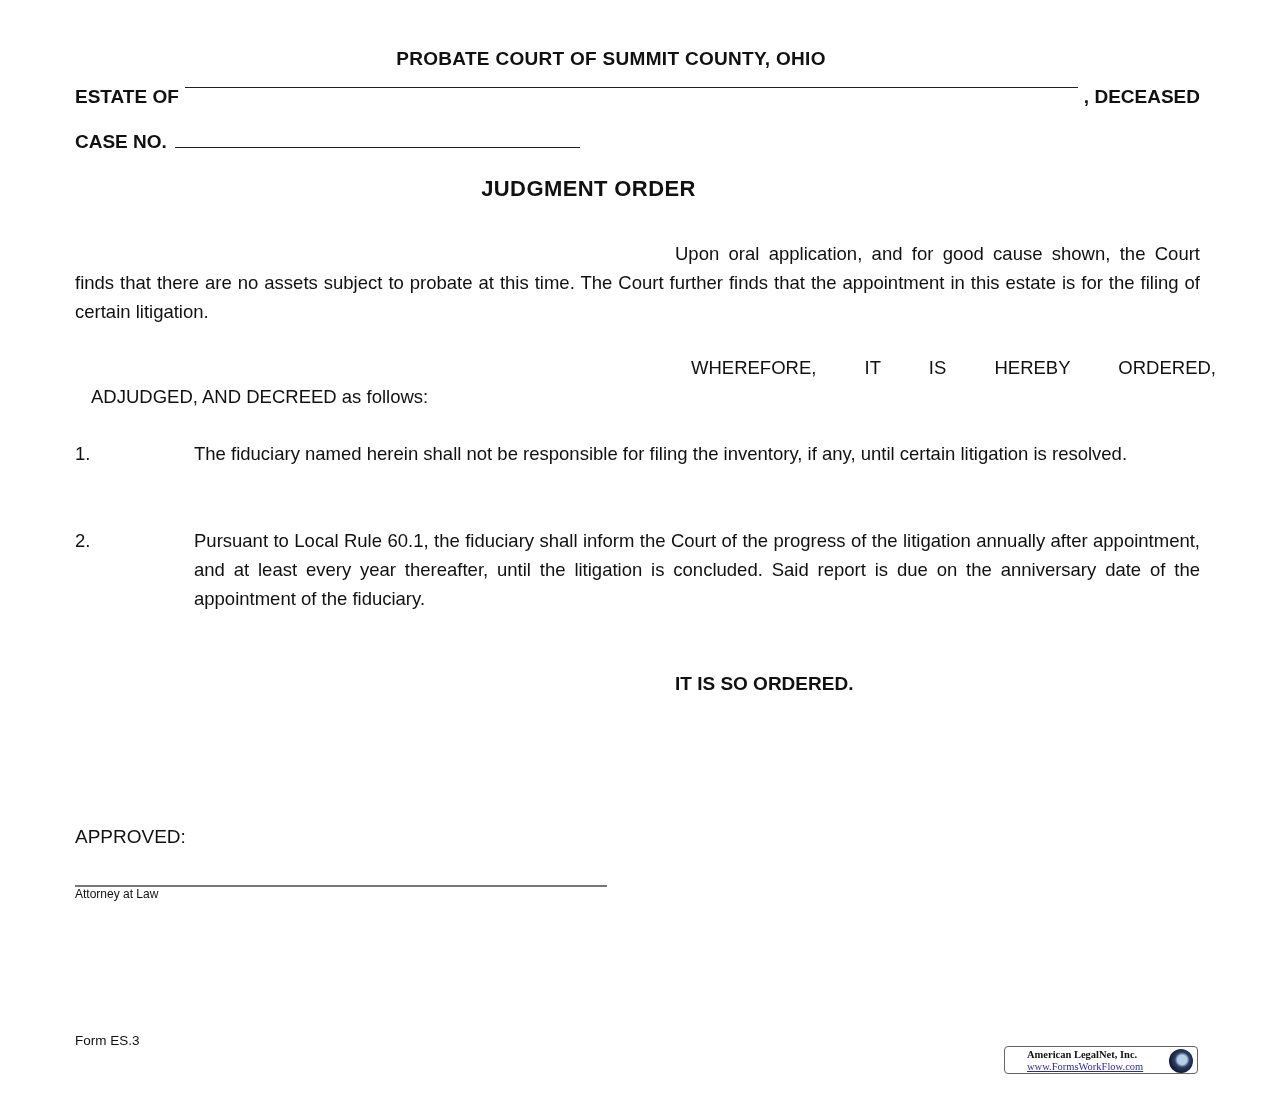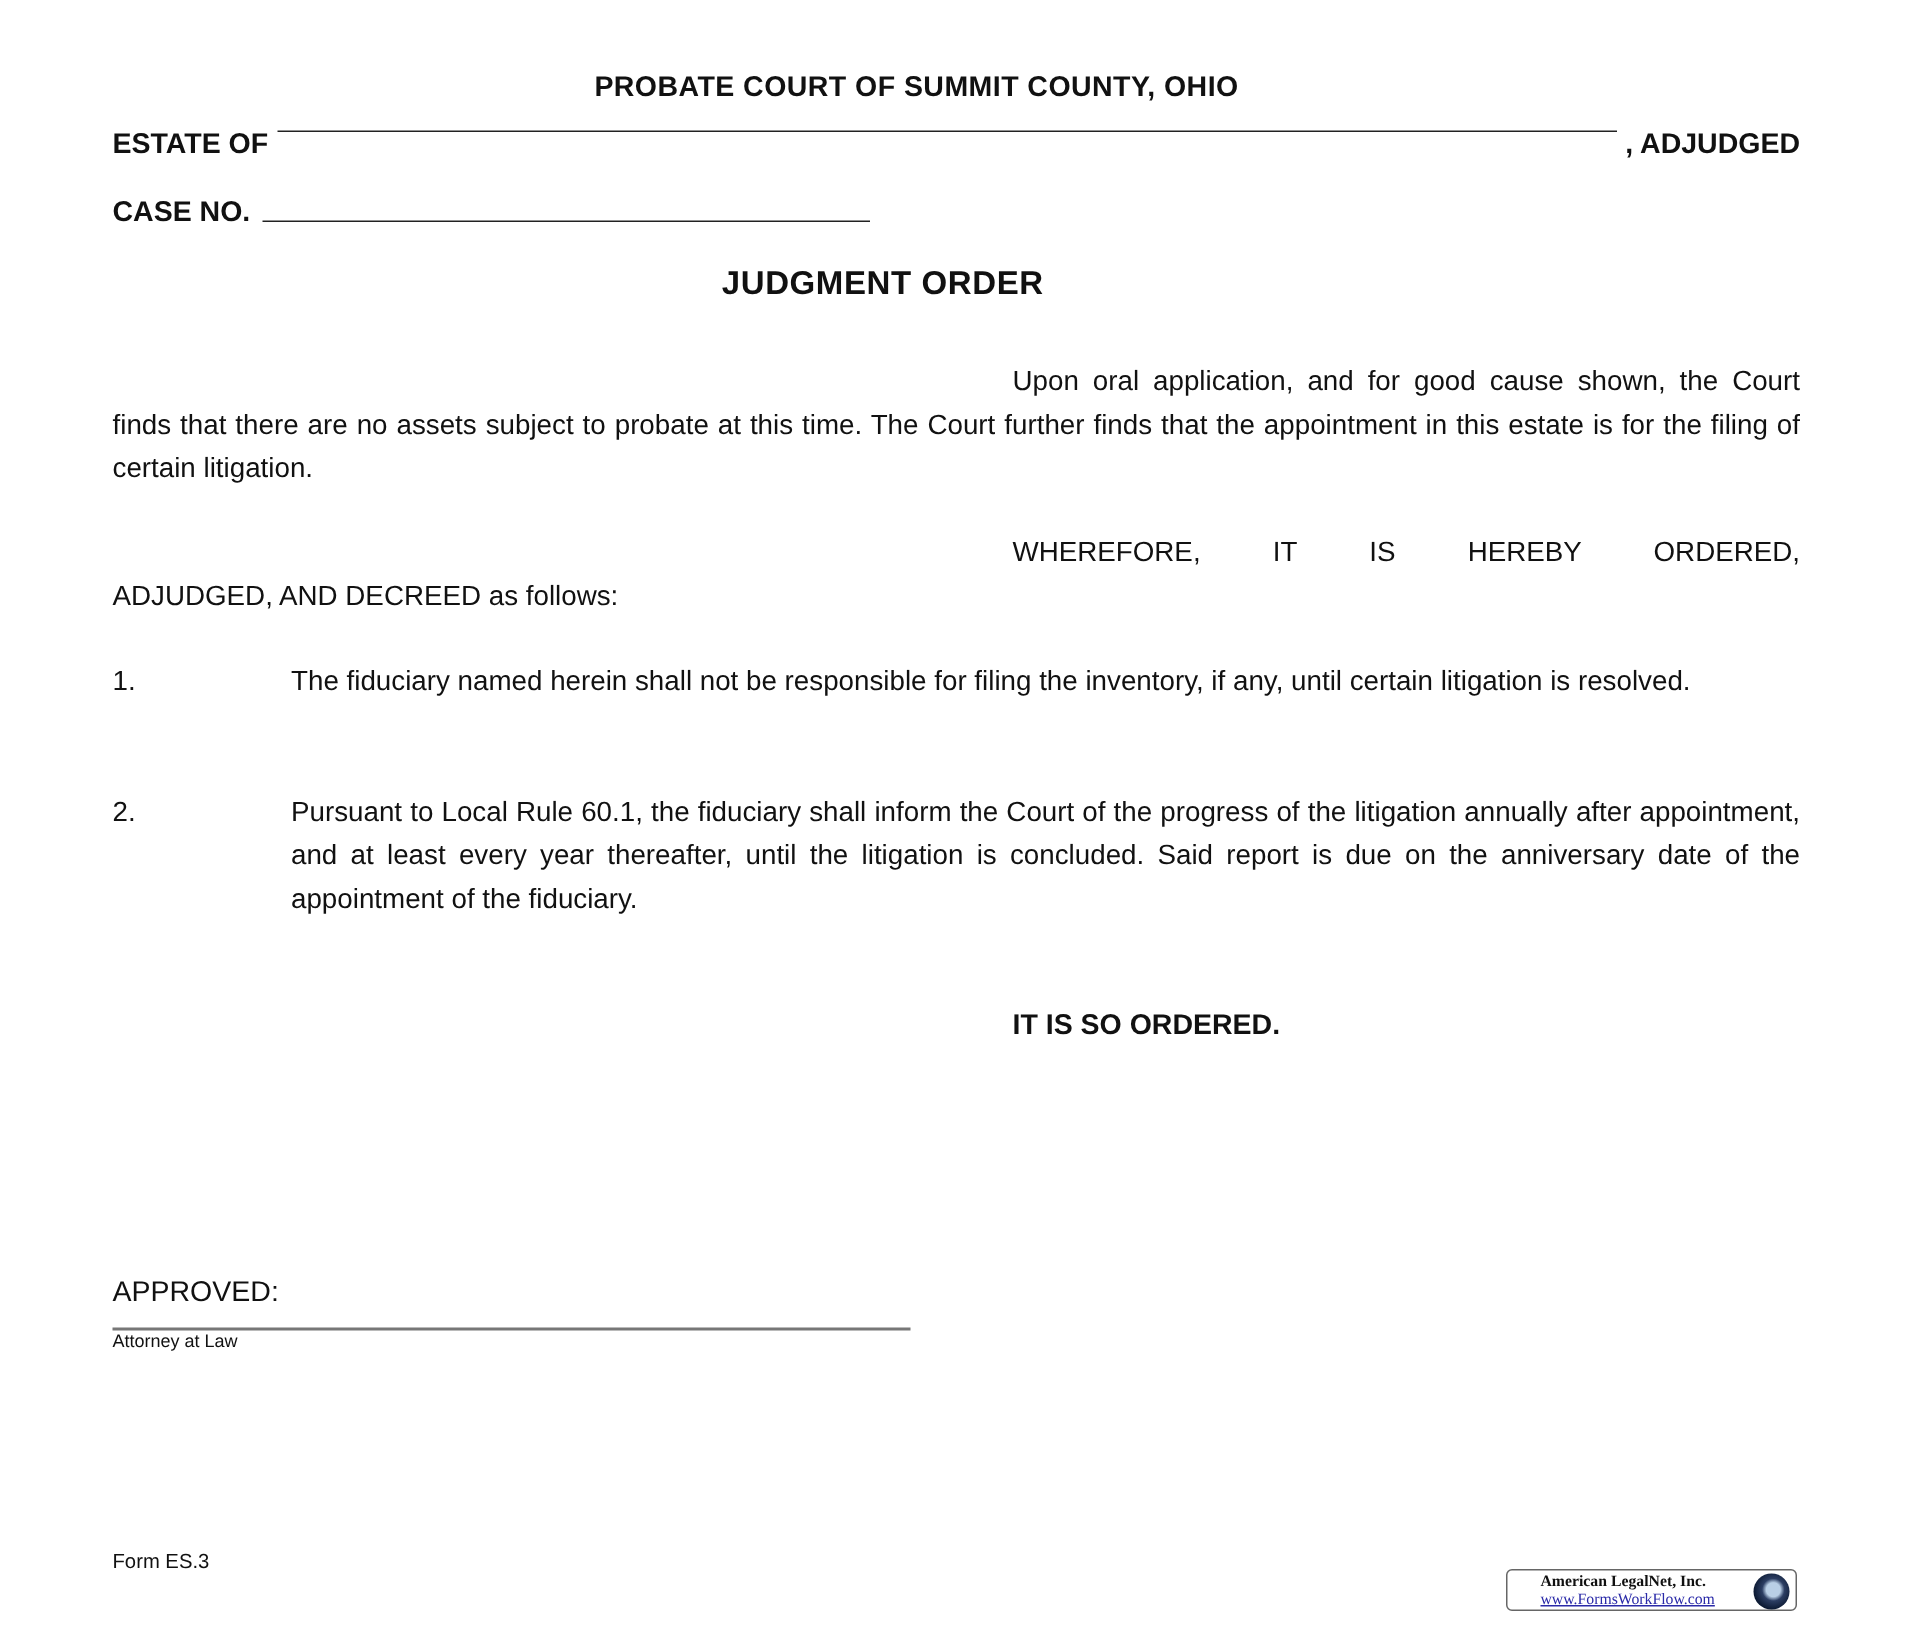--- a/index.html
+++ b/index.html
@@ -11,55 +11,55 @@
   .estate-row .line { flex:1; border-bottom:1.5px solid #222; margin:0 6px 5px 6px; height:1px; }
   .case-row { top:127px; left:75px; height:26px; font-size:19px; font-weight:bold; display:flex; align-items:flex-end; }
   .case-row .line { width:405px; border-bottom:1.5px solid #222; margin:0 0 5px 8px; height:1px; }
   .title { top:176px; left:0; width:1177px; text-align:center; font-size:22px; font-weight:bold; letter-spacing:0.4px; }
   .para { left:75px; width:1125px; font-size:18.5px; line-height:29px; text-align:justify; }
   .para .indent { display:inline-block; width:600px; }
   .num-item { left:75px; width:1125px; font-size:18.5px; line-height:29px; display:flex; }
   .num-item .n { width:75px; flex:none; }
   .num-item .t { flex:1; text-align:justify;margin-left:44px; }
   .ordered { top:673px; left:675px; font-size:19px; font-weight:bold; }
-  .approved { top:851px; left:75px; font-size:19px; }
+  .approved { top:826px; left:75px; font-size:19px; }
   .sigline { top:885px; left:75px; width:532px; border-top:2px solid #777; }
   .attorney { top:887px; left:75px; font-size:12px; }
   .form-no { top:1033px; left:75px; font-size:13.5px; }
   .badge { top:1046px; left:1004px; width:194px; height:28px; border:1px solid #666; border-radius:4px;
            font-family:"Liberation Serif", serif; box-sizing:border-box; padding:2px 22px; }
   .badge .name { font-size:10.5px; font-weight:bold; line-height:12px; }
   .badge .url { font-size:10.5px; color:#2a2aa8; text-decoration:underline; line-height:12px; }
   .badge .logo { position:absolute; right:4px; top:2px; width:24px; height:24px; border-radius:50%;
                  background:radial-gradient(circle at 55% 45%, #b9cfe6 0 25%, #2c3e63 40%, #0c1a33 70%); }
 </style>
 </head>
 <body>
 
 <div class="abs court">PROBATE COURT OF SUMMIT COUNTY, OHIO</div>
 
 <div class="abs estate-row">
   <span>ESTATE OF</span>
   <span class="line"></span>
-  <span>, ADJUDGED</span>
+  <span>, DECEASED</span>
 </div>
 
 <div class="abs case-row">
   <span>CASE NO.</span>
   <span class="line"></span>
 </div>
 
 <div class="abs title">JUDGMENT ORDER</div>
 
 <div class="abs para" style="top:239px;">
   <span class="indent"></span><span>Upon oral application, and for good cause shown,</span>
   <span>the Court finds that there are no assets subject to probate at this time.  The Court further finds that the appointment in this estate is for the filing of certain litigation.</span>
 </div>
 
-<div class="abs para" style="top:353px;">
+<div class="abs para" style="top:353px;margin-left:16px;">
   <div style="display:flex;">
       <span class="indent" style="flex:none;"></span>
       <span style="flex:1; text-align:justify; text-align-last:justify;">WHEREFORE, IT IS HEREBY ORDERED,</span>
     </div>
   <div>ADJUDGED, AND DECREED as follows:</div>
 </div>
 
 <div class="abs num-item" style="top:439px;">
   <span class="n">1.</span>
   <span class="t">The fiduciary named herein shall not be responsible for filing the inventory, if any, until certain litigation  is resolved.</span>

